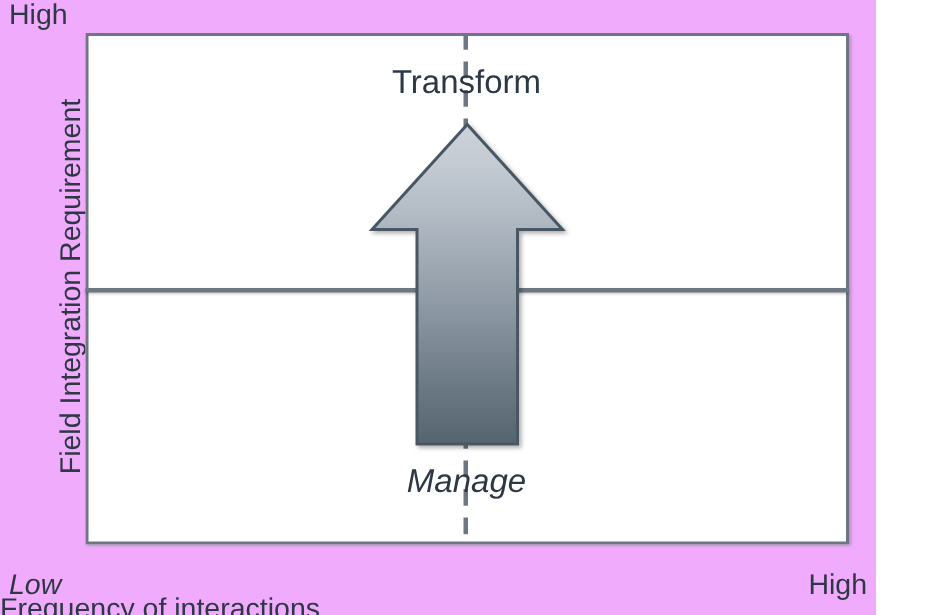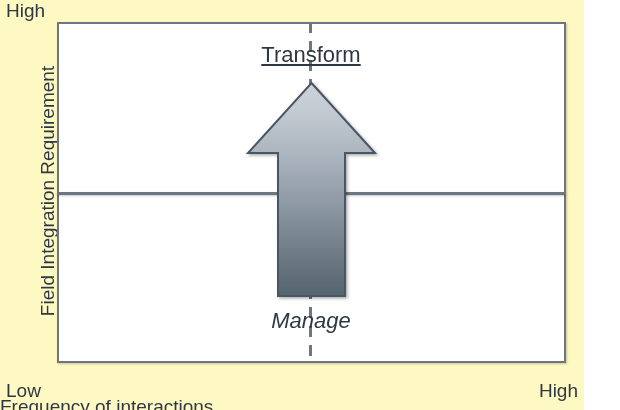--- a/index.html
+++ b/index.html
@@ -11,33 +11,33 @@
     width: 620px;
     height: 410px;
     font-family: "Liberation Sans", sans-serif;
     color: #2e3845;
     overflow: hidden;
   }
   #stage {
     position: relative;
     width: 584px;
     height: 410px;
-    background: #fef9c3;
+    background: #f0abfc;
   }
 
   
   .corner-label {
     position: absolute;
     font-size: 19px;
     line-height: 22px;
     color: #2e3845;
     white-space: nowrap;
   }
   #label-high-top   { left: 6px;  top: 0px; }
-  #label-low-left   { left: 6px;  top: 380px; }
+  #label-low-left   { left: 6px;  top: 380px; font-style: italic; }
   #label-high-right { right: 6px; top: 380px; }
 
   
   #y-axis-title {
     position: absolute;
     left: -102px;
     top: 180px;
     width: 300px;
     transform: rotate(-90deg);
     transform-origin: center center;
@@ -114,21 +114,20 @@
     font-size: 22px;
     line-height: 26px;
     color: #2e3845;
     text-align: center;
     white-space: nowrap;
   }
   #label-transform {
     left: 161px;
     top: 42px;
     width: 300px;
-    text-decoration: underline;
   }
   #label-manage {
     left: 161px;
     top: 308px;
     width: 300px;
     font-style: italic;
   }
 </style>
 </head>
 <body>

